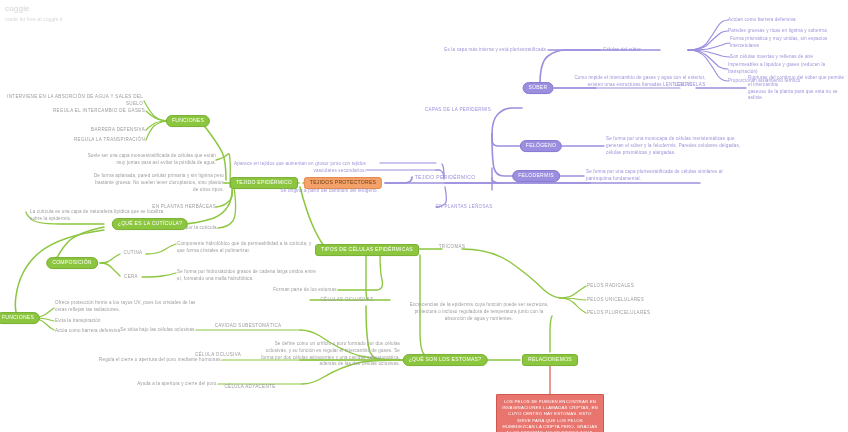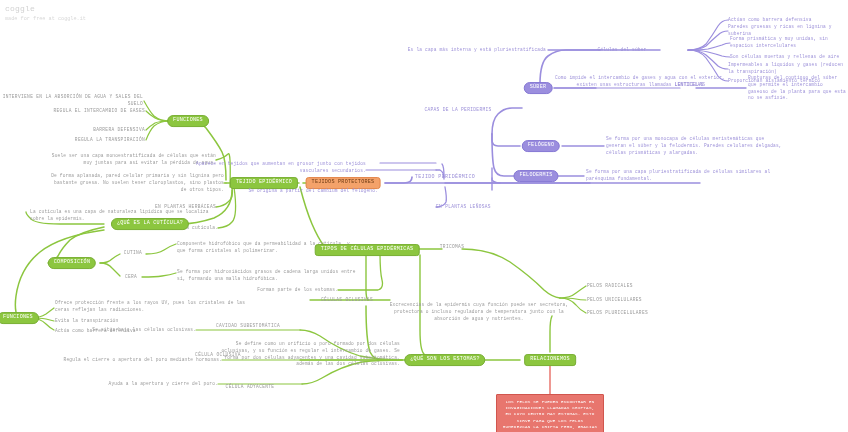--- a/index.html
+++ b/index.html
@@ -4,21 +4,21 @@
 <style>
   html,body{margin:0;padding:0;}
   body{
     width:848px;height:432px;
     background:#ffffff;
     font-family:"Liberation Sans", sans-serif;
     overflow:hidden;
     position:relative;
     color:#8a8a8a;
   }
-  #canvas{position:absolute;inset:0;width:848px;height:432px;font-family:Liberation Mono, monospace;}
+  #canvas{position:absolute;inset:0;width:848px;height:432px;}
   svg.links{position:absolute;left:0;top:0;width:848px;height:432px;pointer-events:none;}
 
   
   .brand{position:absolute;left:5px;top:4px;}
   .brand .logo{font-size:8px;color:#d2d2d2;letter-spacing:.2px;}
   .brand .sub{font-size:5.2px;color:#d8d8d8;margin-top:3px;}
 
   
   .pill{
     position:absolute;

